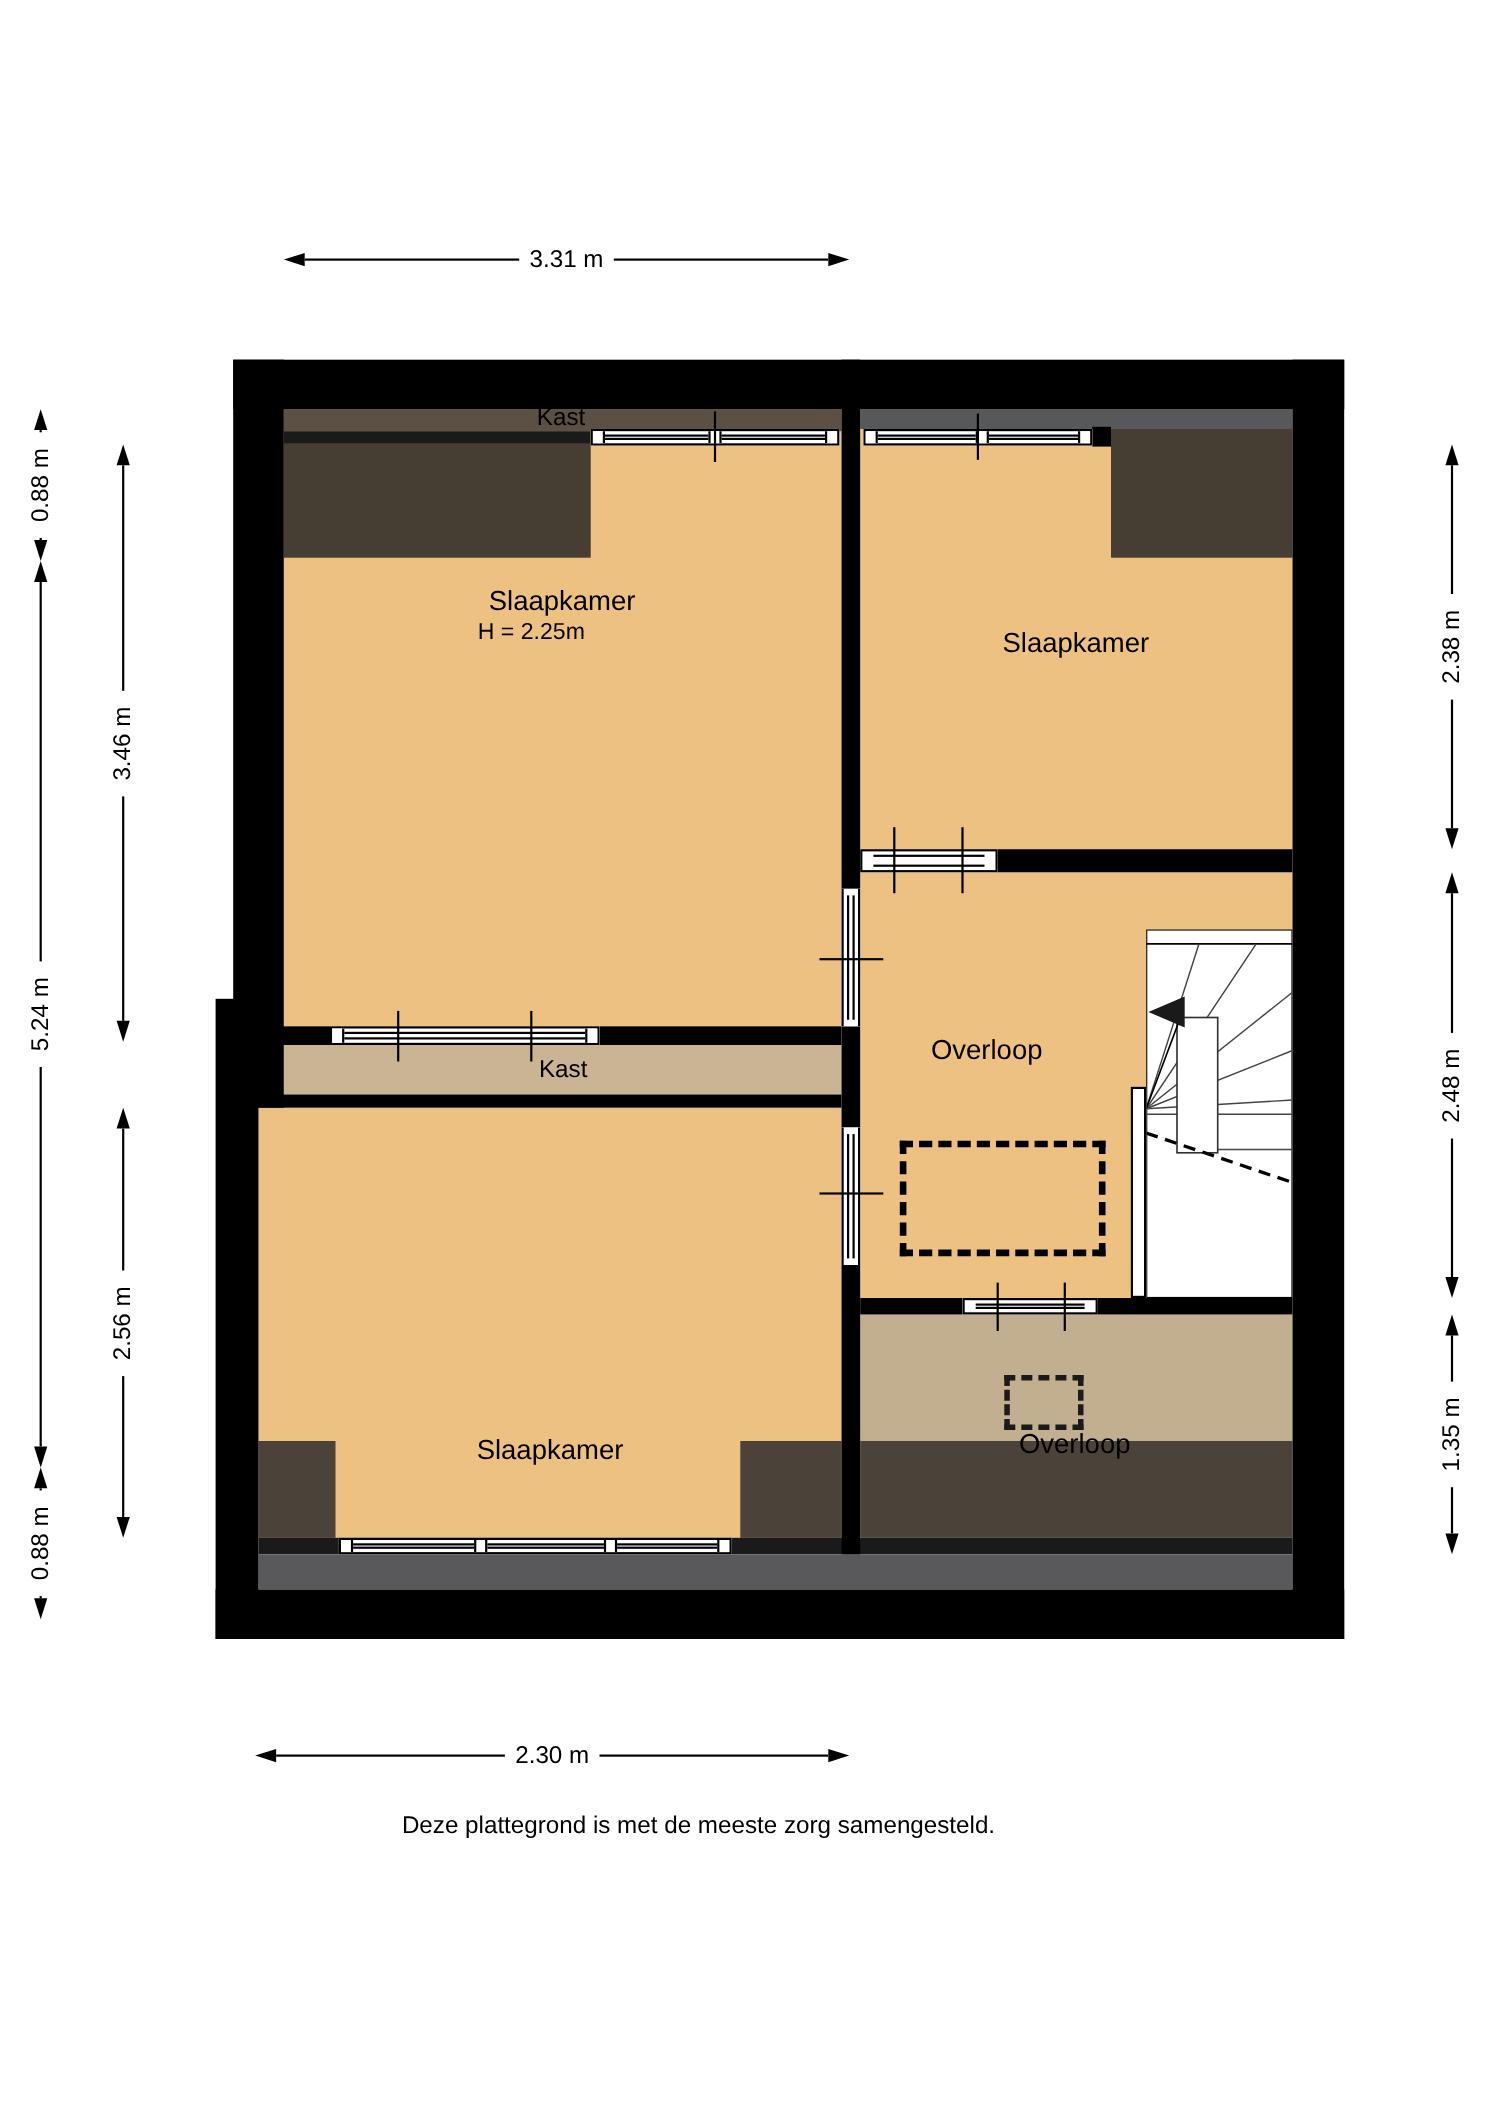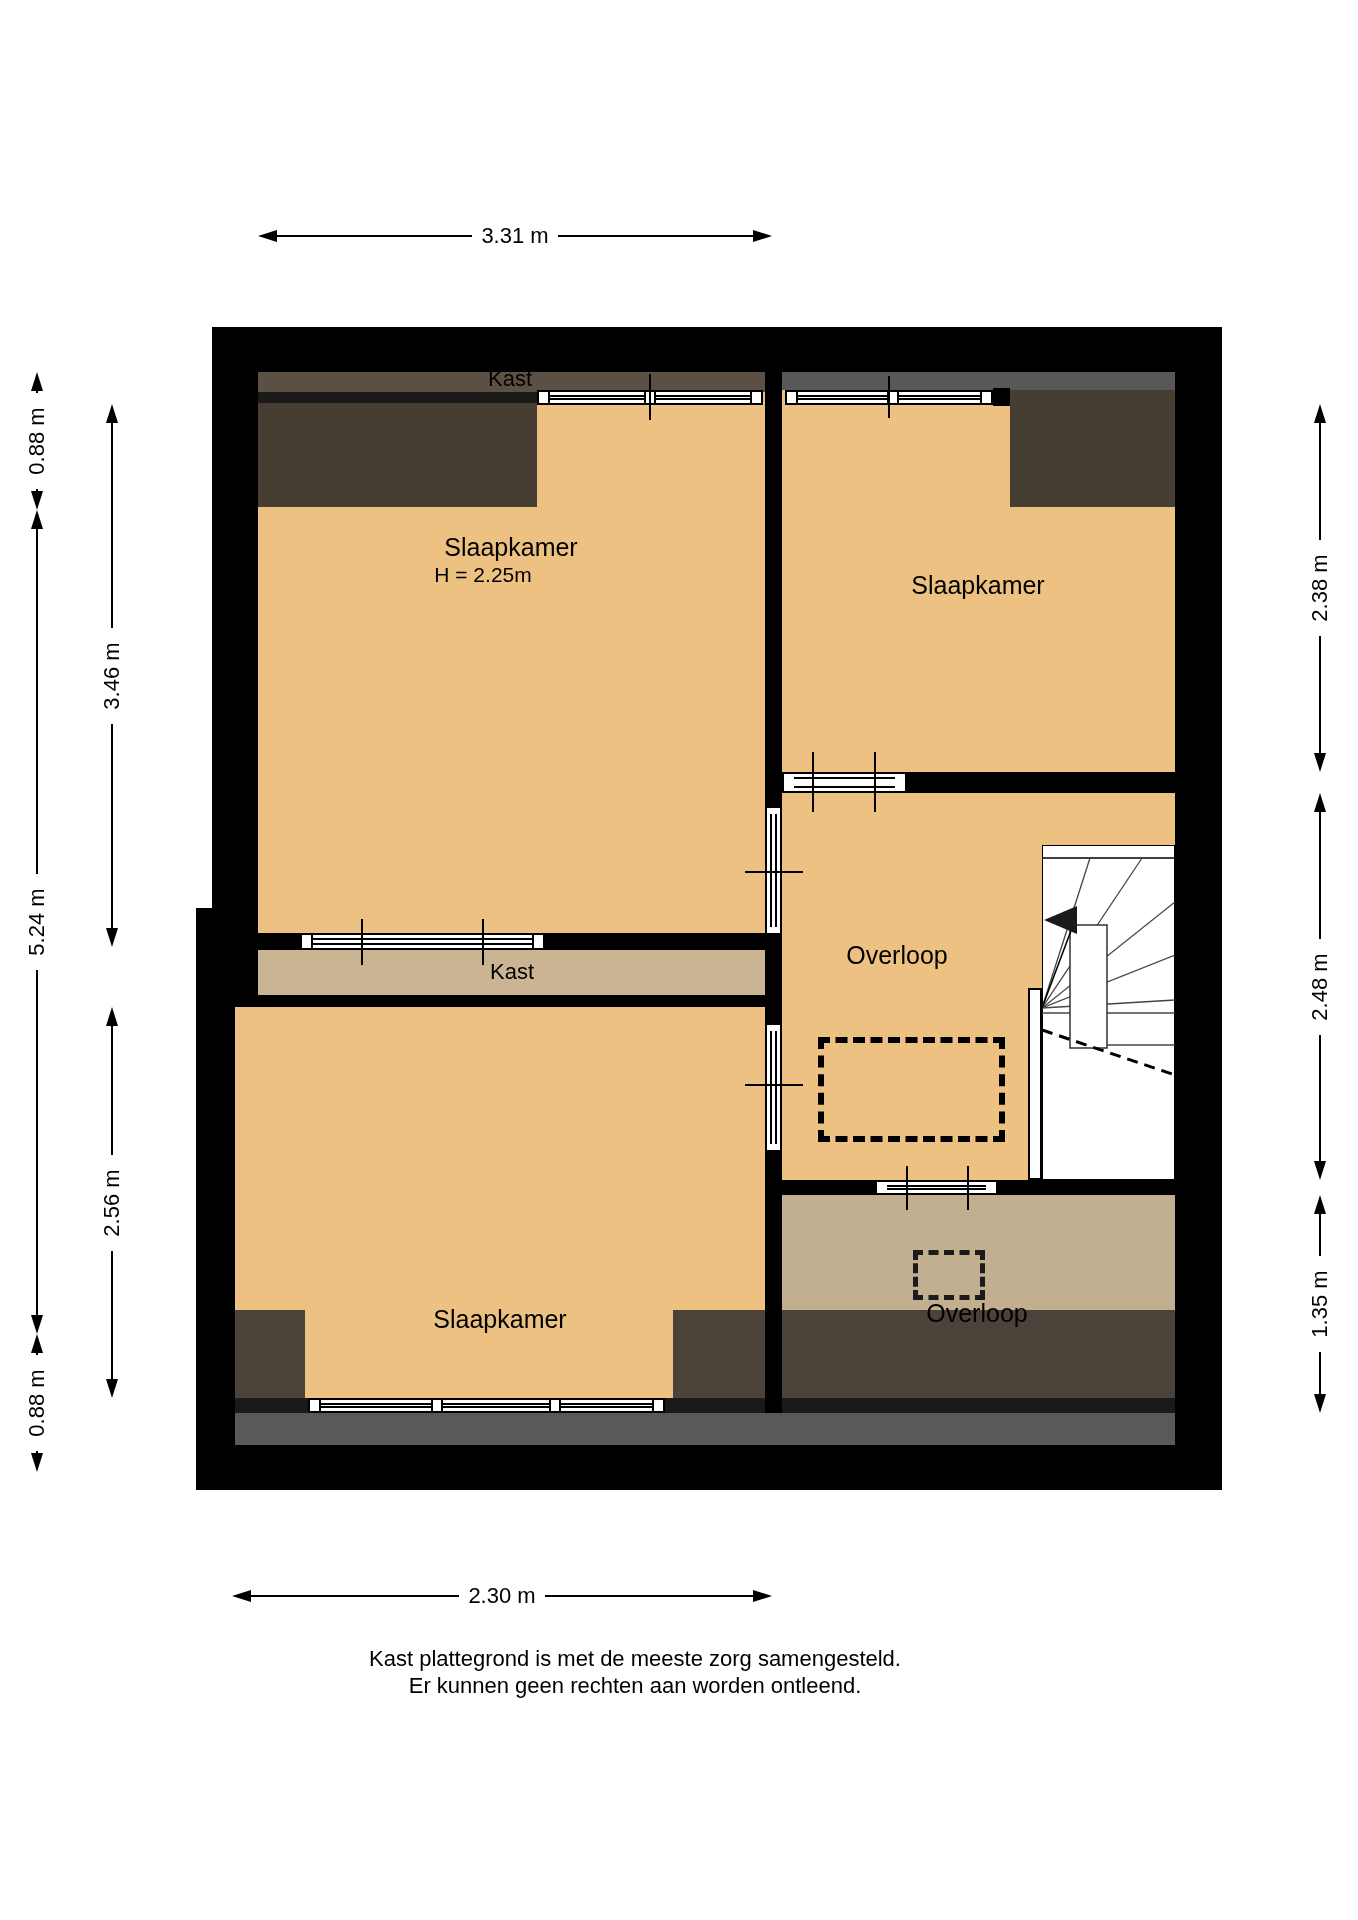--- a/index.html
+++ b/index.html
@@ -272,17 +272,16 @@
     <span class="ah-u"></span>
       <span class="line"></span>
     <span class="lblwrap">
         <span class="lbl">1.35 m</span>
       </span>
     <span class="line"></span>
       <span class="ah-d"></span>
   </div>
 
   <div class="disclaimer">
-    <div>Kast plattegrond is met de meeste zorg samengesteld.</div>
-    <div>Er kunnen geen rechten aan worden ontleend.</div>
+    <div>Deze plattegrond is met de meeste zorg samengesteld.</div>
   </div>
 
 </div>
 
 </body></html>

